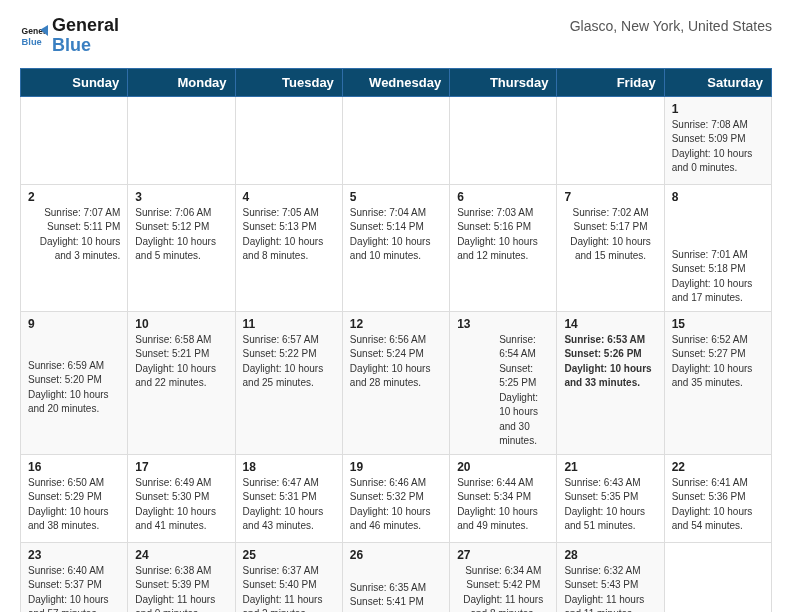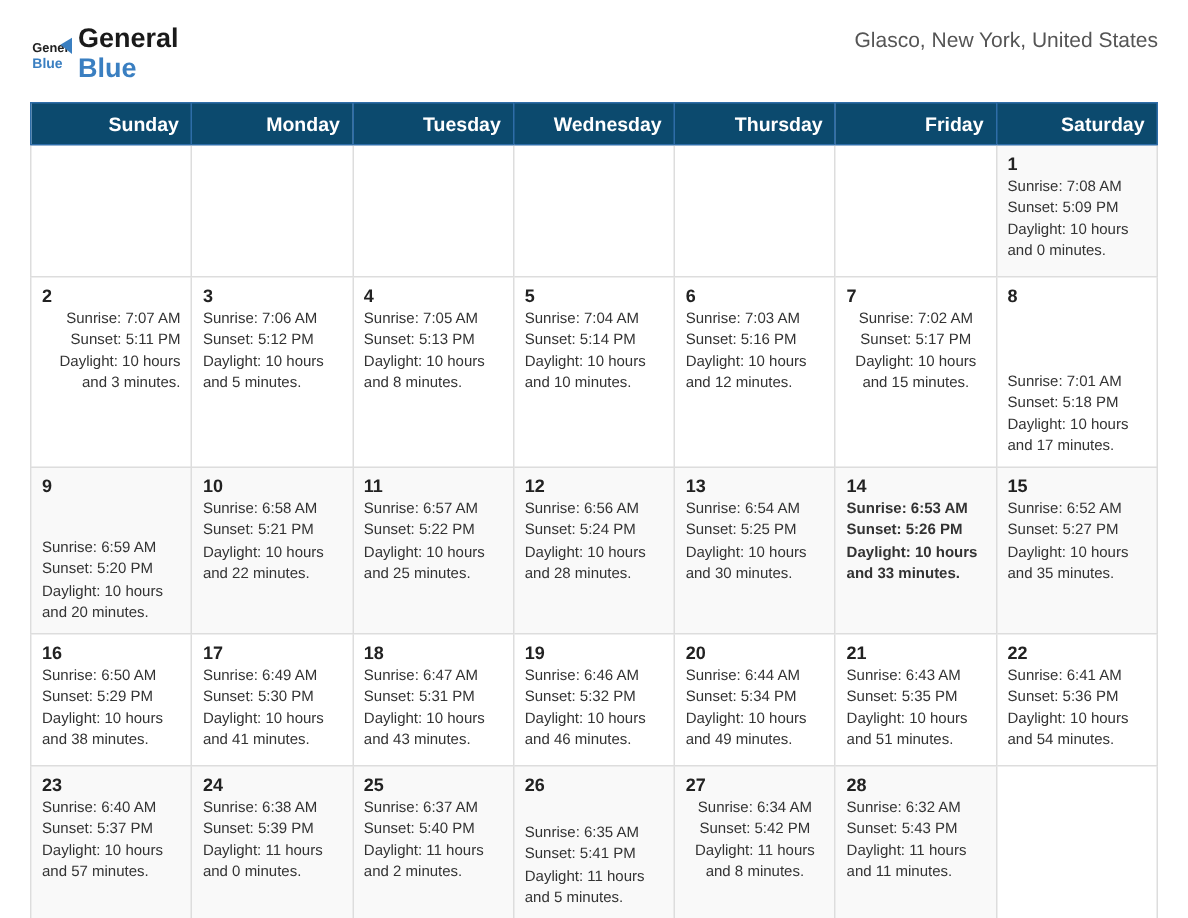--- a/index.html
+++ b/index.html
@@ -222,21 +222,21 @@
           </td>
           <td>
             <span class="day-num">12</span>
             <div class="day-info" style="white-space: pre-line;">Sunrise: 6:56 AM
 Sunset: 5:24 PM
 Daylight: 10 hours
 and 28 minutes.</div>
           </td>
           <td>
             <span class="day-num">13</span>
-            <div class="day-info" style="white-space: pre-line;">Sunrise: 6:54 AM
+            <div class="day-info" style="white-space: pre-line; margin-left: 42px;">Sunrise: 6:54 AM
 Sunset: 5:25 PM
 Daylight: 10 hours
 and 30 minutes.</div>
           </td>
           <td>
             <span class="day-num">14</span>
             <div class="day-info" style="white-space: pre-line; font-weight: bold;">Sunrise: 6:53 AM
 Sunset: 5:26 PM
 Daylight: 10 hours
 and 33 minutes.</div>

